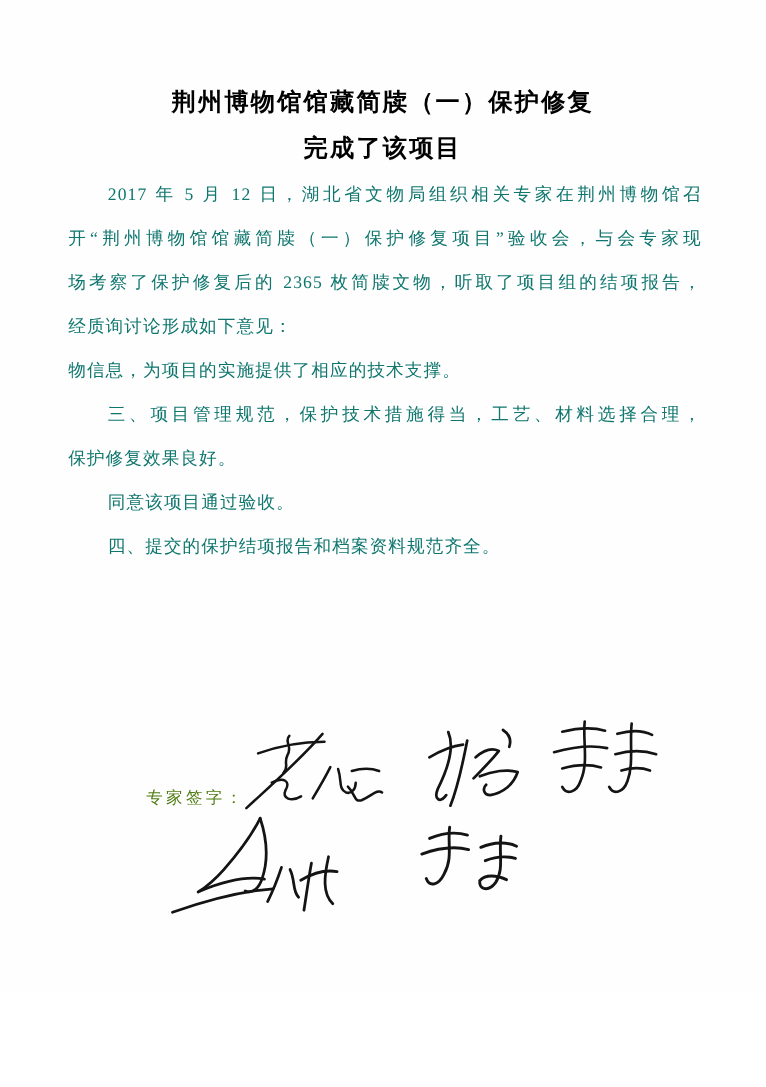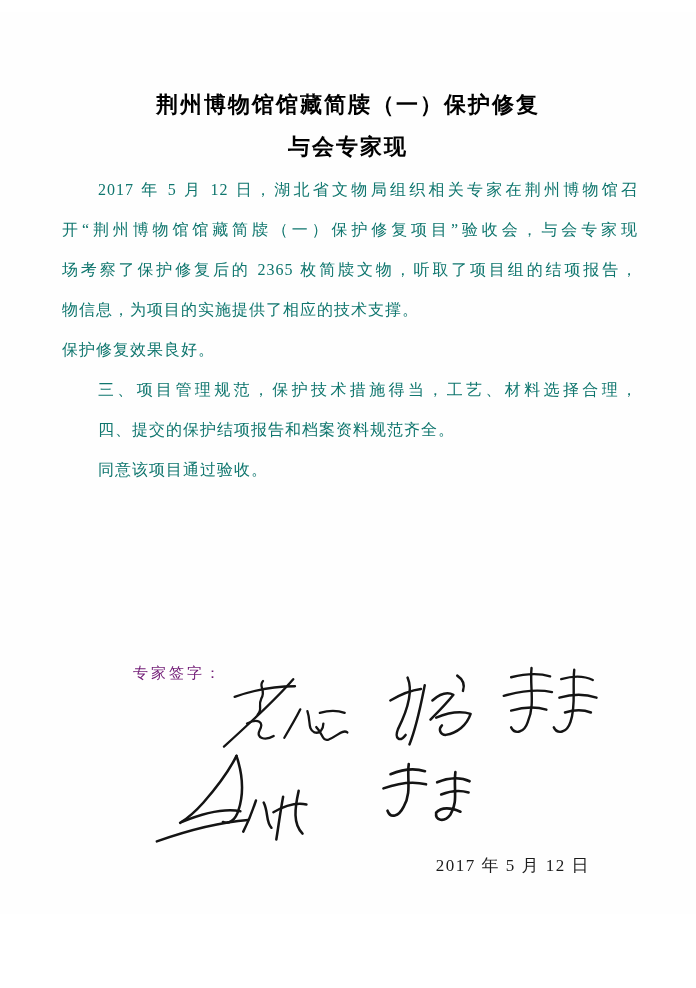--- a/index.html
+++ b/index.html
@@ -8,21 +8,20 @@
     background: #ffffff;
   }
   .page {
     position: relative;
     width: 696px;
     height: 902px;
     background: #fefefe;
     font-family: "Liberation Serif", serif;
     color: #1c1c1c;
     overflow: hidden;
-    margin-top: 12px;
   }
   .title-block {
     position: absolute;
     top: 72px;
     left: 0;
     right: 0;
     text-align: center;
   }
   .title-line {
     font-family: "Liberation Sans", sans-serif;
@@ -50,24 +49,24 @@
     text-align: justify;
     text-align-last: justify;
     text-justify: inter-character;
   }
   .bline.indent {
     padding-left: 36px;
   }
   .sig-label {
     position: absolute;
     left: 133px;
-    top: 652px;
+    top: 716px;
     font-size: 15px;
     letter-spacing: 3px;
-    color: #701a75;
+    color: #4d7c0f;
   }
   .sig {
     position: absolute;
   }
   .sig svg {
     display: block;
     width: 100%;
     height: 100%;
   }
   .sig path {
@@ -91,32 +90,33 @@
     color: #1c1c1c;
   }
 </style>
 </head>
 <body>
 
 <div class="page">
 
   <div class="title-block">
     <div class="title-line">荆州博物馆馆藏简牍（一）保护修复</div>
-    <div class="title-line">与会专家现</div>
+    <div class="title-line">完成了该项目</div>
   </div>
 
   <div class="doc-body">
     <div class="bline indent fill">2017 年 5 月 12 日，湖北省文物局组织相关专家在荆州博物馆召</div>
     <div class="bline fill">开“荆州博物馆馆藏简牍（一）保护修复项目”验收会，与会专家现</div>
     <div class="bline fill">场考察了保护修复后的 2365 枚简牍文物，听取了项目组的结项报告，</div>
+    <div class="bline">经质询讨论形成如下意见：</div>
     <div class="bline">物信息，为项目的实施提供了相应的技术支撑。</div>
+    <div class="bline indent fill">三、项目管理规范，保护技术措施得当，工艺、材料选择合理，</div>
     <div class="bline">保护修复效果良好。</div>
-    <div class="bline indent fill">三、项目管理规范，保护技术措施得当，工艺、材料选择合理，</div>
+    <div class="bline indent">同意该项目通过验收。</div>
     <div class="bline indent">四、提交的保护结项报告和档案资料规范齐全。</div>
-    <div class="bline indent">同意该项目通过验收。</div>
   </div>
 
   <div class="sig-label">专家签字：</div>
 
   <div class="sig sig-1">
     <svg viewBox="0 0 160 95" xmlns="http://www.w3.org/2000/svg">
       <path d="M96,6 C84,20 60,44 18,82"></path>
       <path d="M30,26 C52,18 78,14 98,14"></path>
       <path d="M62,8 C56,14 66,18 60,28 C56,36 62,40 56,46"></path>
       <path d="M44,56 C56,50 64,54 58,64 C54,72 64,76 74,70"></path>
@@ -169,15 +169,14 @@
     <svg viewBox="0 0 110 75" xmlns="http://www.w3.org/2000/svg">
       <path d="M20,14 C32,9 44,8 54,11"></path>
       <path d="M38,4 C36,18 41,32 33,46 C28,56 20,58 17,50"></path>
       <path d="M13,28 C27,23 43,21 55,24"></path>
       <path d="M66,22 C78,17 90,17 98,21"></path>
       <path d="M70,34 C80,30 90,30 97,32"></path>
       <path d="M84,12 C82,28 87,42 79,54 C73,62 64,60 65,52 C70,46 80,47 89,51"></path>
     </svg>
   </div>
 
-  <div class="doc-date">2017 年 5 月 12 日</div>
 
 </div>
 
 </body></html>

